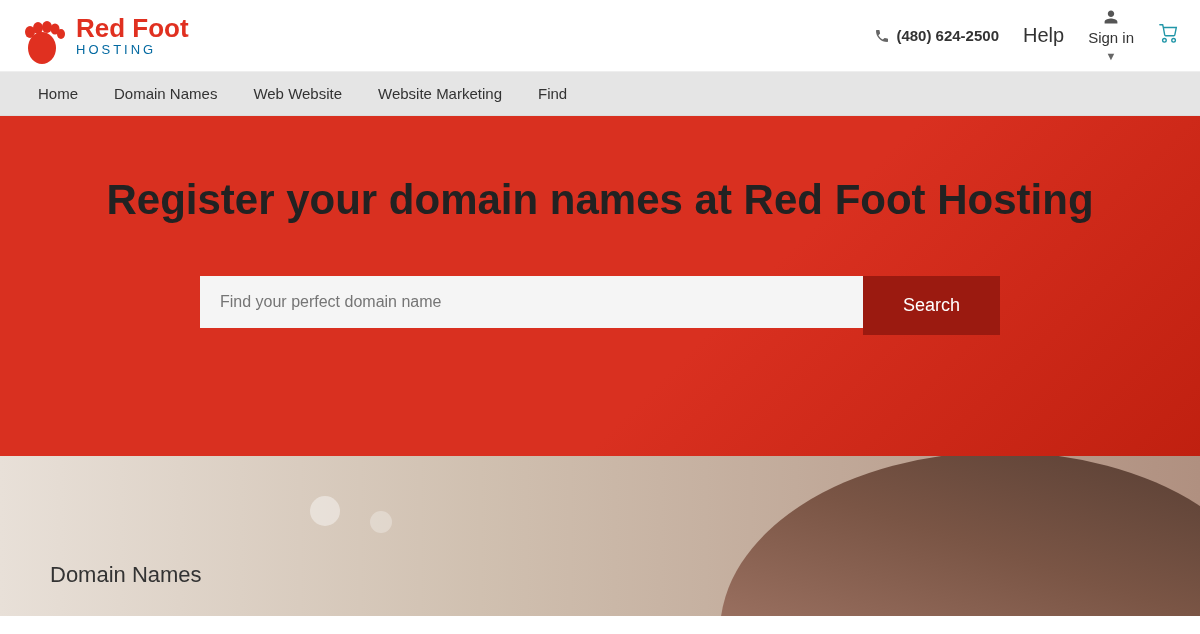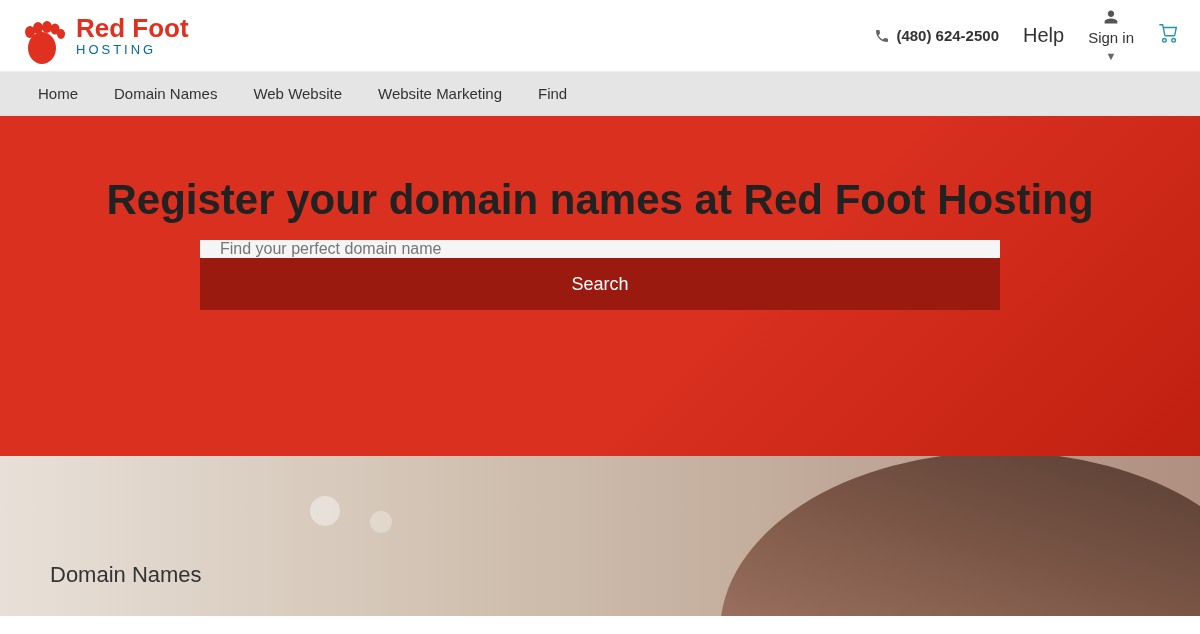--- a/index.html
+++ b/index.html
@@ -105,42 +105,41 @@
       background-color: #d93020;
       background-image: linear-gradient(135deg, #d93020 60%, #c02010 100%);
       padding: 60px 20px 80px;
       text-align: center;
       min-height: 340px;
     }
     .hero-title {
       font-size: 42px;
       font-weight: bold;
       color: #222;
-      margin-bottom: 16px;
+      margin-bottom: 52px;
     }
     .hero-search {
       display: flex;
       justify-content: center;
       max-width: 800px;
       margin: 0 auto;
-      flex-direction: column;
     }
     .hero-input {
       flex: 1;
       height: 52px;
       padding: 0 20px;
       font-size: 16px;
       border: none;
       border-radius: 0;
       outline: none;
       color: #999;
       background: #f5f5f5;
     }
     .hero-btn {
-      height: 52px;
+      height: 59px;
       padding: 0 40px;
       background-color: #9b1a10;
       color: #fff;
       font-size: 18px;
       border: none;
       cursor: pointer;
       white-space: nowrap;
     }
 
     

